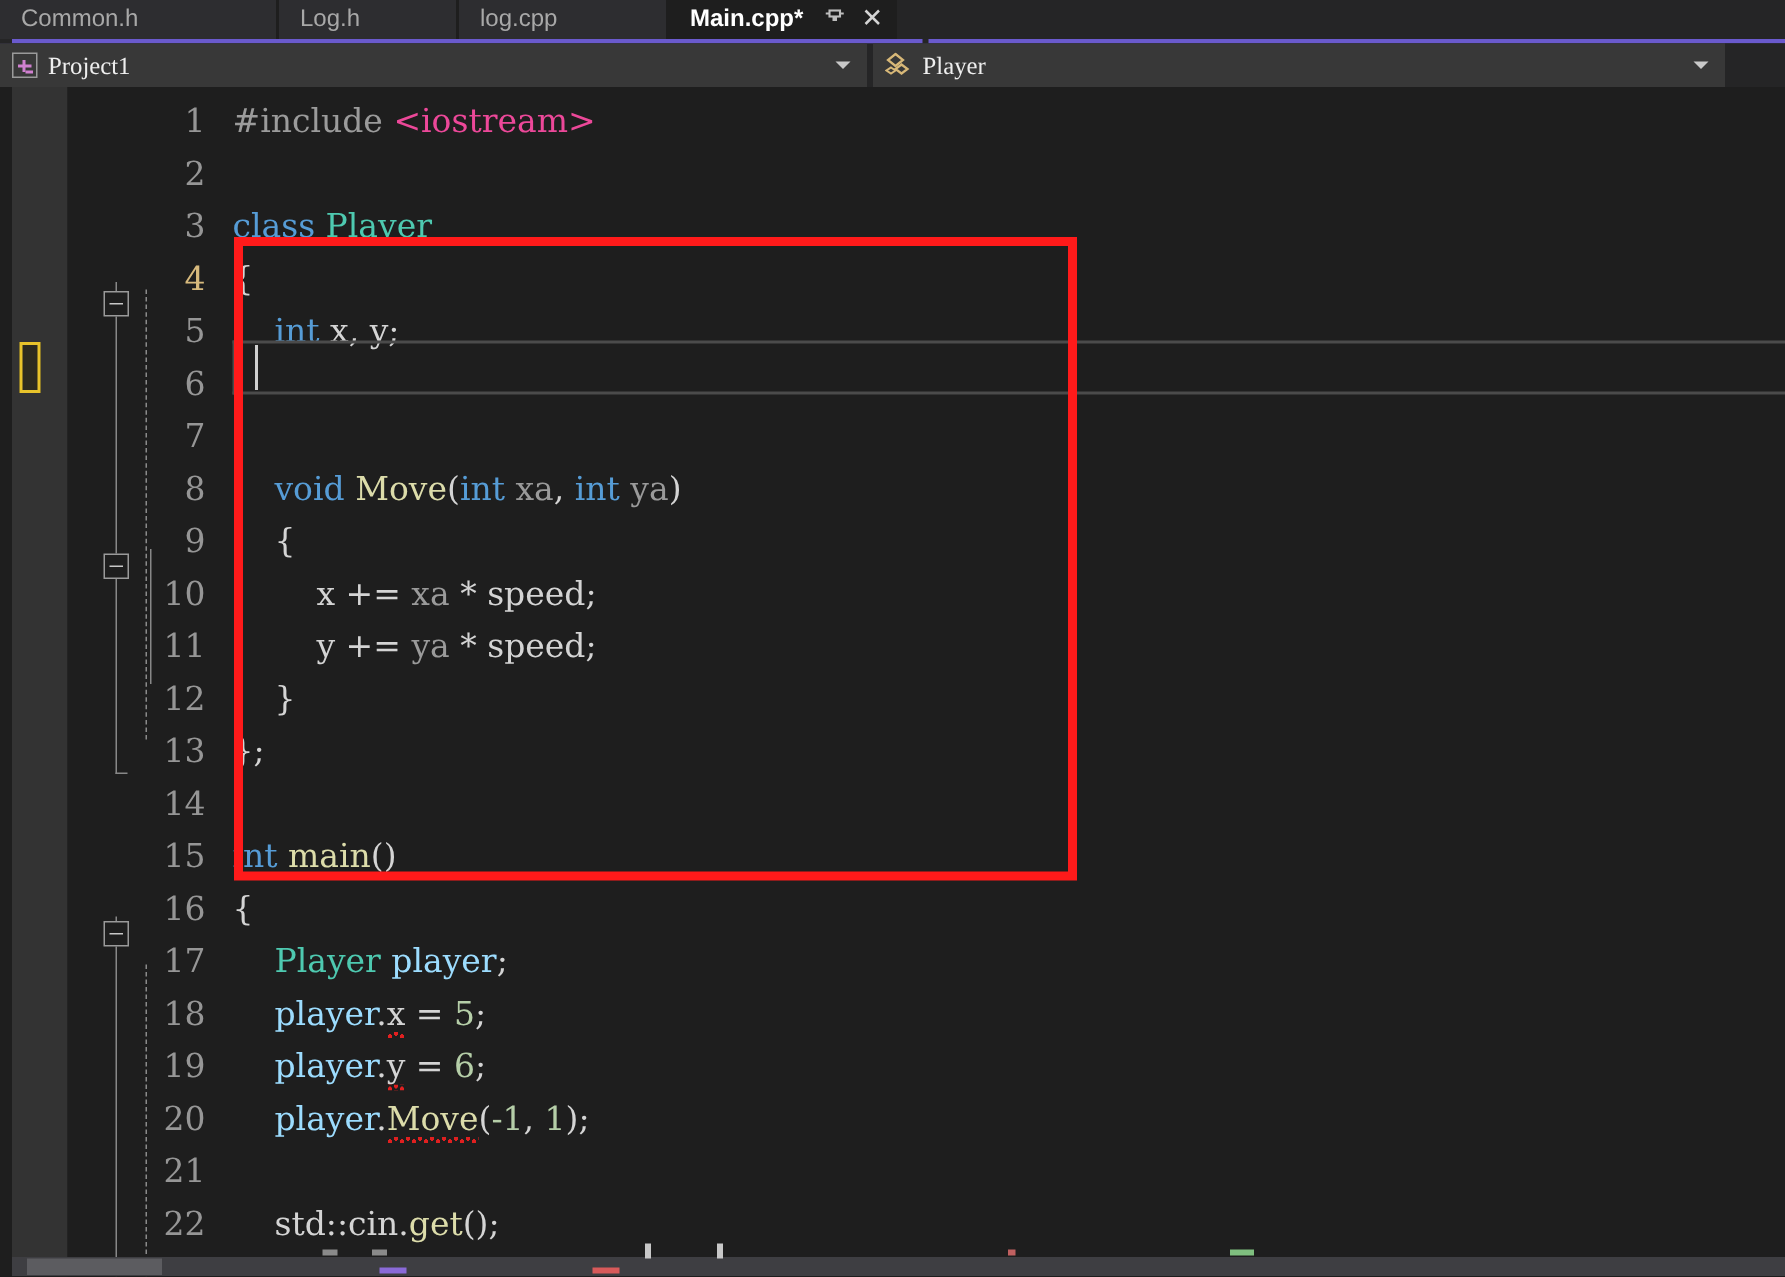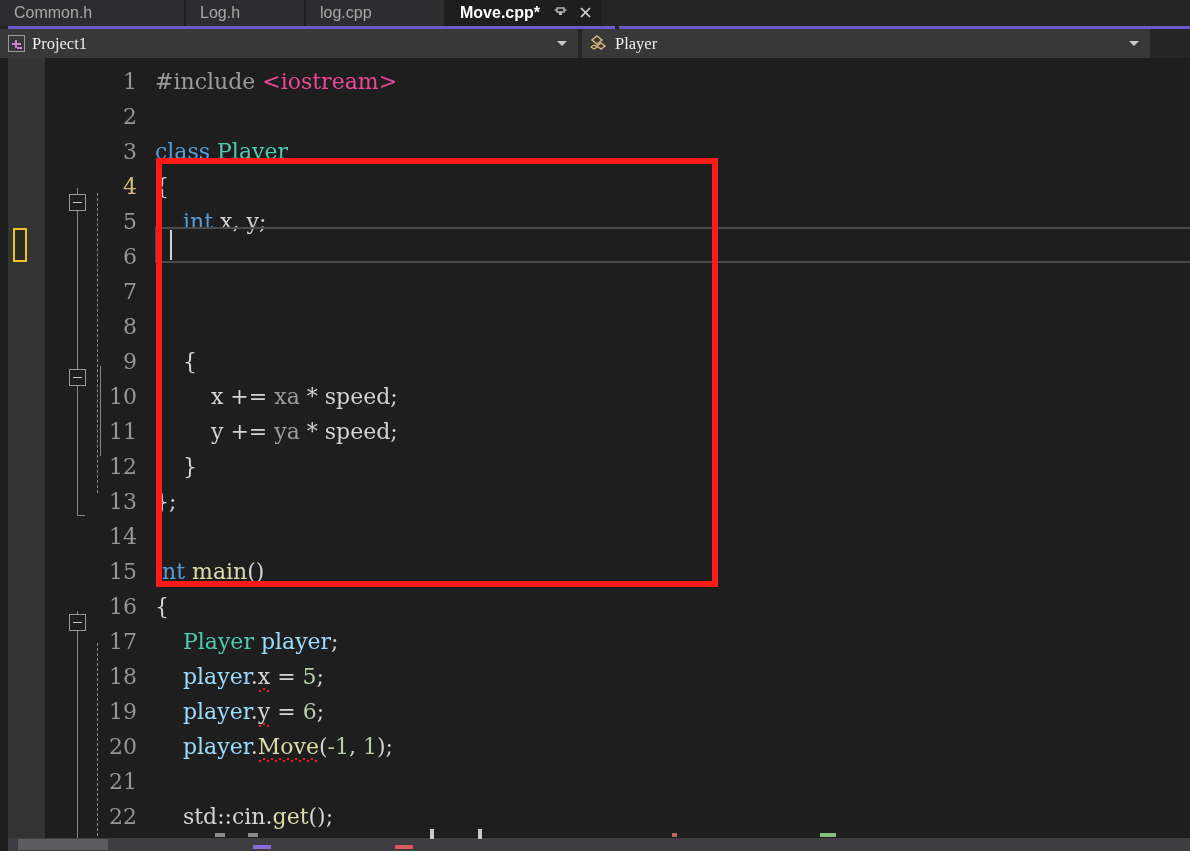--- a/index.html
+++ b/index.html
@@ -318,21 +318,21 @@
     <div class="tab inactive">
       <span>Common.h</span>
     </div>
     <div class="tab inactive">
       <span>Log.h</span>
     </div>
     <div class="tab inactive">
       <span>log.cpp</span>
     </div>
     <div class="tab active">
-      <span>Move.cpp*</span>
+      <span>Main.cpp*</span>
       <span class="tab-actions">
         <span class="tab-act-btn">
           <svg width="15" height="15" viewBox="0 0 15 15" aria-hidden="true">
             <rect x="4" y="3" width="7" height="4" fill="none" stroke="#bdbdbd" stroke-width="1.4"></rect>
             <rect x="6" y="7" width="3" height="3" fill="#bdbdbd"></rect>
             <line x1="1.5" y1="5" x2="4" y2="5" stroke="#bdbdbd" stroke-width="1.4"></line>
             <line x1="11" y1="5" x2="13.5" y2="5" stroke="#bdbdbd" stroke-width="1.4"></line>
           </svg>
         </span>
         <span class="tab-act-btn">
@@ -419,20 +419,21 @@
 
       <div class="code" style="top:76px"><span class="kw">class </span><span class="type">Player</span></div>
 
       <div class="code" style="top:111px"><span class="punc">{</span></div>
 
       <div class="code" style="top:146px"><span class="kw">    int </span><span class="plainid">x</span><span class="punc">, </span><span class="plainid">y</span><span class="punc">;</span></div>
 
 
       <div class="code" style="top:216px"></div>
 
+      <div class="code" style="top:251px"><span class="kw">    void </span><span class="fn">Move</span><span class="punc">(</span><span class="kw">int </span><span class="param">xa</span><span class="punc">, </span><span class="kw">int </span><span class="param">ya</span><span class="punc">)</span></div>
 
       <div class="code" style="top:286px"><span class="punc">    {</span></div>
 
       <div class="code" style="top:321px"><span class="plainid">        x </span><span class="punc">+= </span><span class="param">xa </span><span class="punc">* </span><span class="plainid">speed</span><span class="punc">;</span></div>
 
       <div class="code" style="top:356px"><span class="plainid">        y </span><span class="punc">+= </span><span class="param">ya </span><span class="punc">* </span><span class="plainid">speed</span><span class="punc">;</span></div>
 
       <div class="code" style="top:391px"><span class="punc">    }</span></div>
 
       <div class="code" style="top:426px"><span class="punc">};</span></div>

